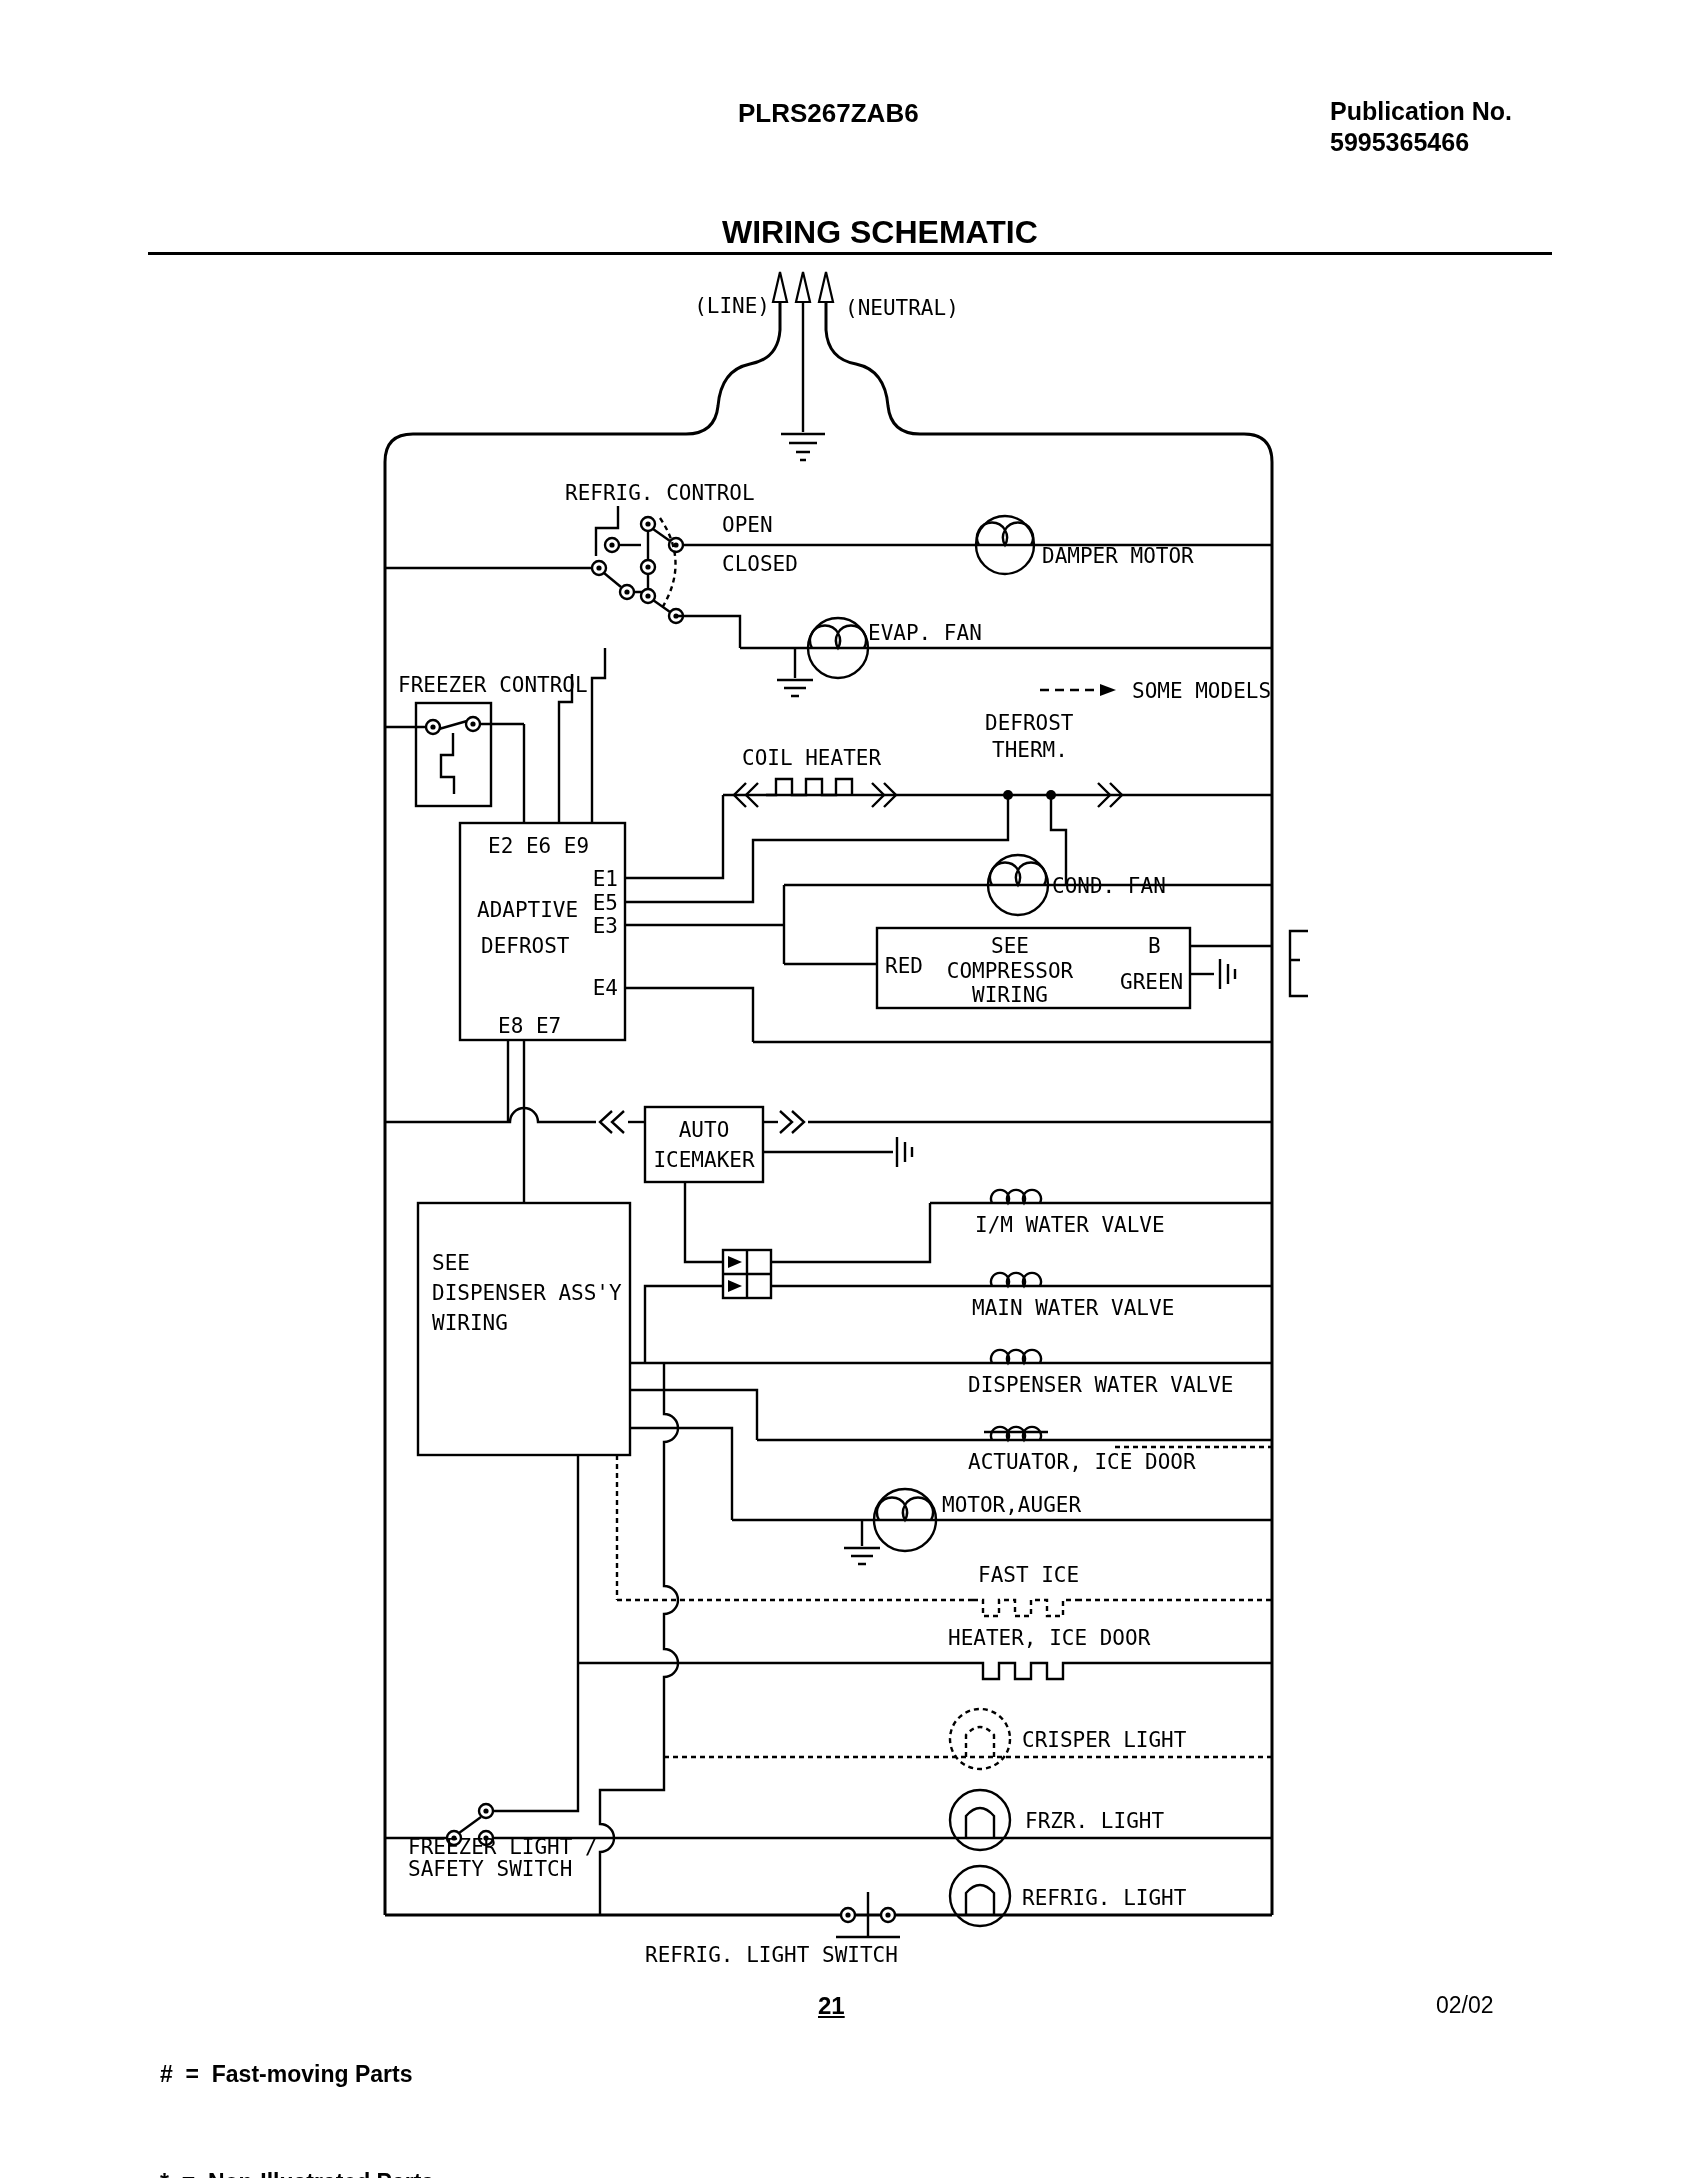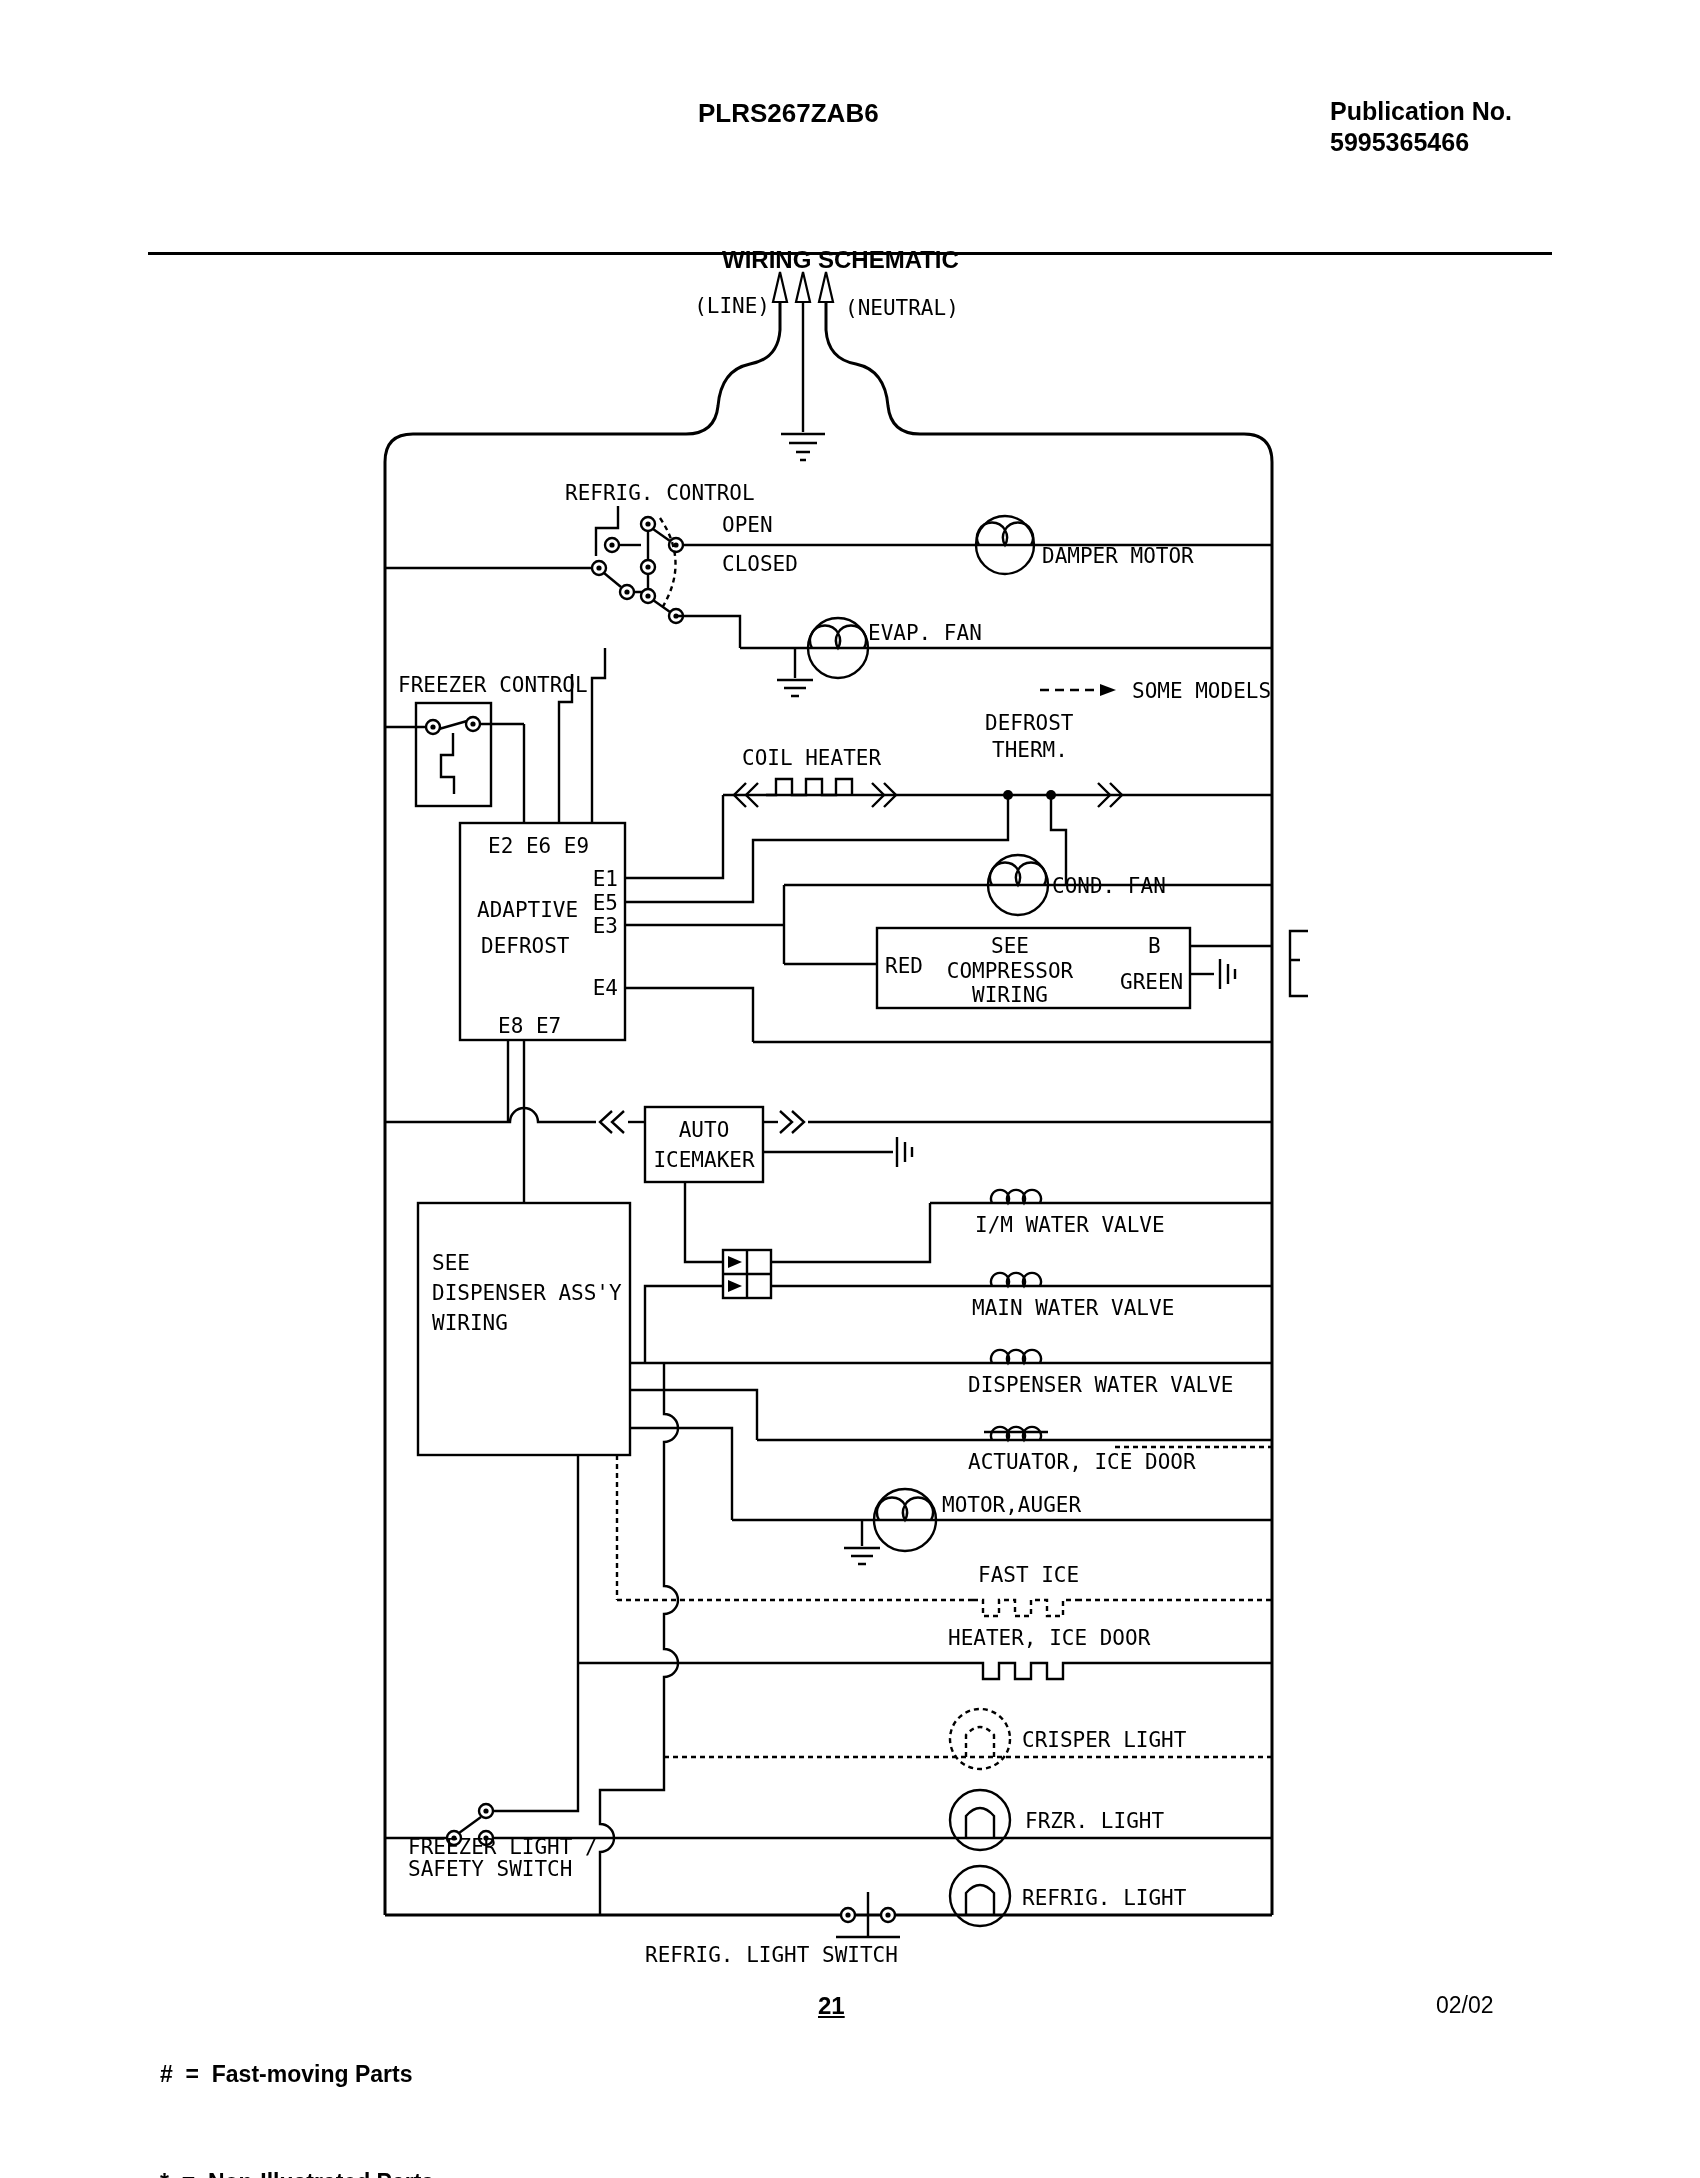--- a/index.html
+++ b/index.html
@@ -1,20 +1,20 @@
 <!DOCTYPE html>
 <html><head>
 <meta charset="utf-8">
 <style>
   html,body{margin:0;padding:0;background:#e8e8e8;}
   .page{position:relative;width:1700px;height:2178px;background:#ffffff;margin:0 auto;
         font-family:"Liberation Sans",sans-serif;color:#000;overflow:hidden;}
-  .hdr-model{position:absolute;left:698px;top:98px;font-size:26px;font-weight:bold;}
+  .hdr-model{position:absolute;left:738px;top:98px;font-size:26px;font-weight:bold;}
   .hdr-pub{position:absolute;left:1330px;top:96px;width:206px;font-size:25px;font-weight:bold;line-height:31px;}
-  .hdr-title{position:absolute;left:722px;top:214px;font-size:24px;font-weight:bold;margin-top:32px;}
+  .hdr-title{position:absolute;left:722px;top:214px;font-size:32px;font-weight:bold;}
   .hdr-rule{position:absolute;left:148px;top:252px;width:1404px;height:3px;background:#000;}
   .ftr-legend{position:absolute;left:160px;top:1984px;font-size:23px;font-weight:bold;line-height:36px;white-space:pre;}
   .ftr-page{position:absolute;left:818px;top:1992px;font-size:24px;font-weight:bold;text-decoration:underline;}
   .ftr-date{position:absolute;left:1436px;top:1992px;font-size:23px;font-weight:normal;}
   svg.schem{position:absolute;left:0;top:0;}
   svg.schem text{font-family:"DejaVu Sans Mono","Liberation Mono",monospace;font-size:21px;fill:#000;}
   .wire{stroke:#000;stroke-width:2.4;fill:none;}
   .thick{stroke-width:3;}
   .dashed{stroke-dasharray:9 6;}
   .dashed-s{stroke-dasharray:5 4;}

